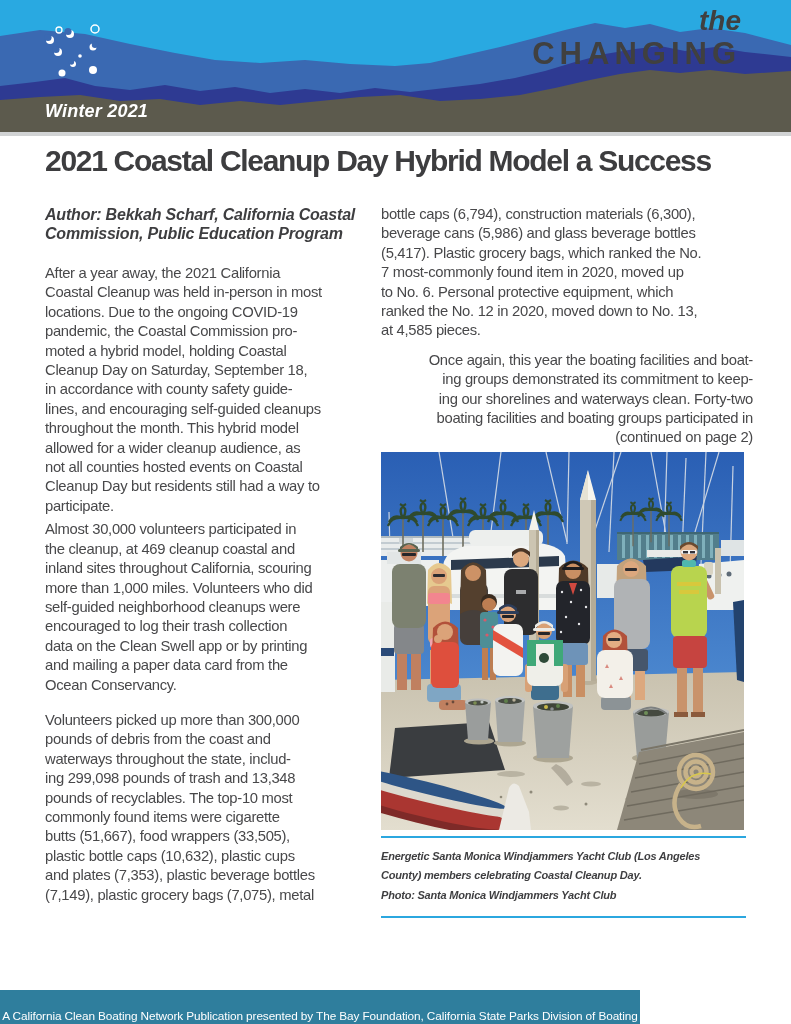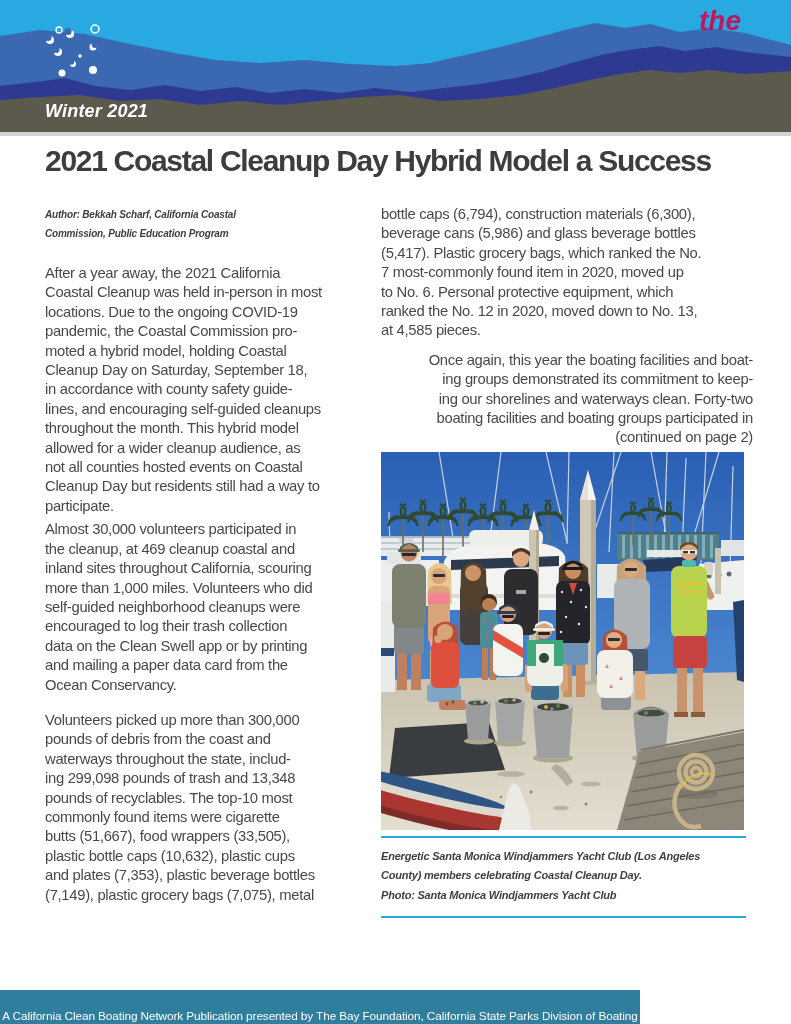--- a/index.html
+++ b/index.html
@@ -10,35 +10,35 @@
     margin:0 auto; overflow:hidden;
   }
   
   .masthead { position:absolute; left:0; top:0; width:791px; height:136px; }
   .masthead svg { display:block; }
   .issue-label {
     position:absolute; left:45px; top:101px; color:#fff;
     font-size:18px; font-weight:bold; font-style:italic; letter-spacing:0.2px;text-align:center;
   }
   .logo {
-    position:absolute; right:50px; top:6px; text-align:right; color:#be185d;
+    position:absolute; right:50px; top:6px; text-align:right; color:#404040;
     line-height:1;
   }
   .logo-the { font-size:28px; font-weight:bold; font-style:italic; line-height:30px; }
   .logo-changing { font-size:31px; font-weight:bold; letter-spacing:5px; text-indent:5px; line-height:35px; }
   .logo-tide { font-size:31px; font-weight:bold; letter-spacing:7px; text-indent:7px; line-height:35px; }
   
   .article-title {
     position:absolute; left:45px; top:144px; width:710px;
     font-size:30px; font-weight:bold; letter-spacing:-1.3px; color:#3d3d3f;
     white-space:nowrap;
   }
   .byline {
     position:absolute; left:45px; top:205px; width:345px;
-    font-size:10px; font-weight:bold; font-style:italic; color:#3e3e40;
+    font-size:16px; font-weight:bold; font-style:italic; color:#3e3e40;
     line-height:19px; white-space:pre-line; letter-spacing:-0.2px;
   }
   .col { position:absolute; color:#48484a; font-size:14.8px; line-height:19.4px; letter-spacing:-0.3px; }
   .col p { white-space:pre-line; }
   .col-left  { left:45px;  top:264px; width:330px; }
   .col-right { left:381px; top:205px; width:372px; }
   .col-left p + p { margin-top:4px; }
   .col-left p.p3 { margin-top:16px; }
   .col-right p.p2 { margin-top:10px;text-align:right; }
   .photo-fig { margin-top:4px; width:363px; height:378px; overflow:hidden; }
@@ -89,20 +89,21 @@
         <circle cx="73" cy="64" r="3" fill="#ffffff"></circle>
           <circle cx="71.4" cy="62" r="2.7" fill="#3a69b2"></circle>
         <circle cx="62" cy="73" r="3.5" fill="#ffffff"></circle>
         <circle cx="93" cy="70" r="4" fill="#ffffff"></circle>
         <circle cx="80" cy="56" r="1.8" fill="#ffffff"></circle>
       </g>
     </svg>
     <div class="issue-label">Winter 2021</div>
     <div class="logo">
       <div class="logo-the">the</div>
+      <div class="logo-changing">CHANGING</div>
     </div>
   </div>
 
   <h1 class="article-title">2021 Coastal Cleanup Day Hybrid Model a Success</h1>
   <div class="byline">Author: Bekkah Scharf, California Coastal
 Commission, Public Education Program</div>
 
   <div class="col col-left">
     <p class="p1">After a year away, the 2021 California
 Coastal Cleanup was held in-person in most

